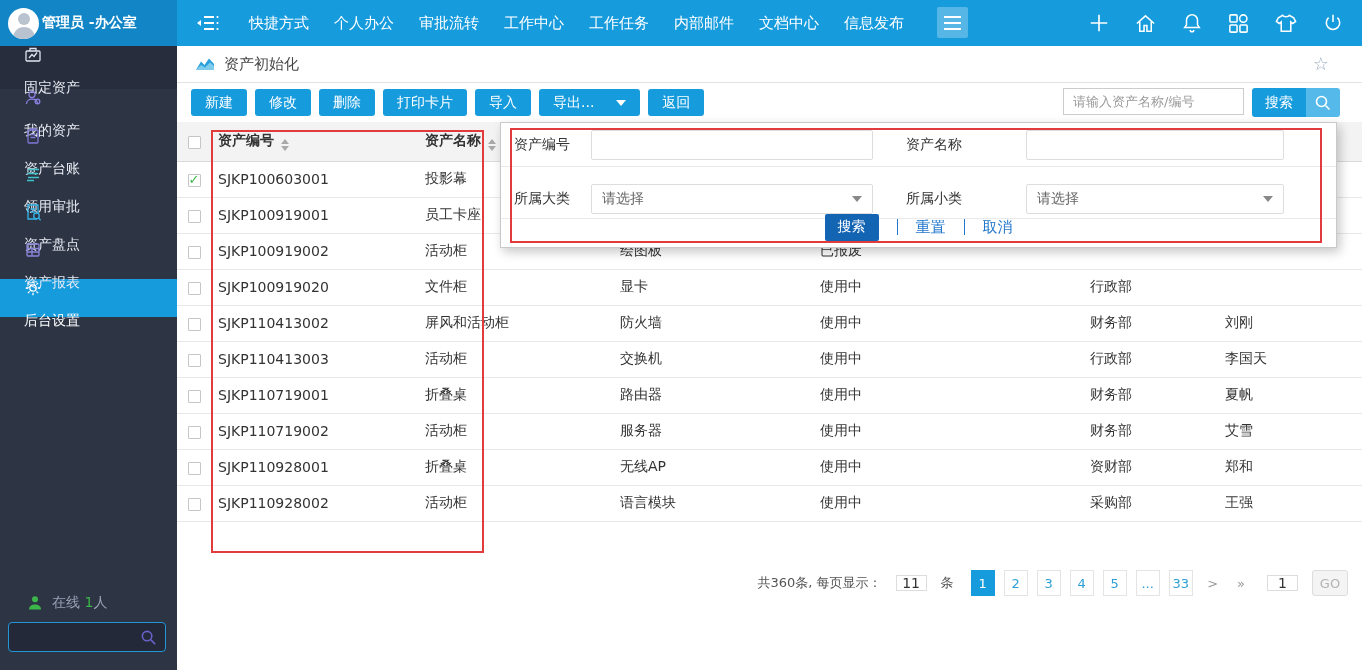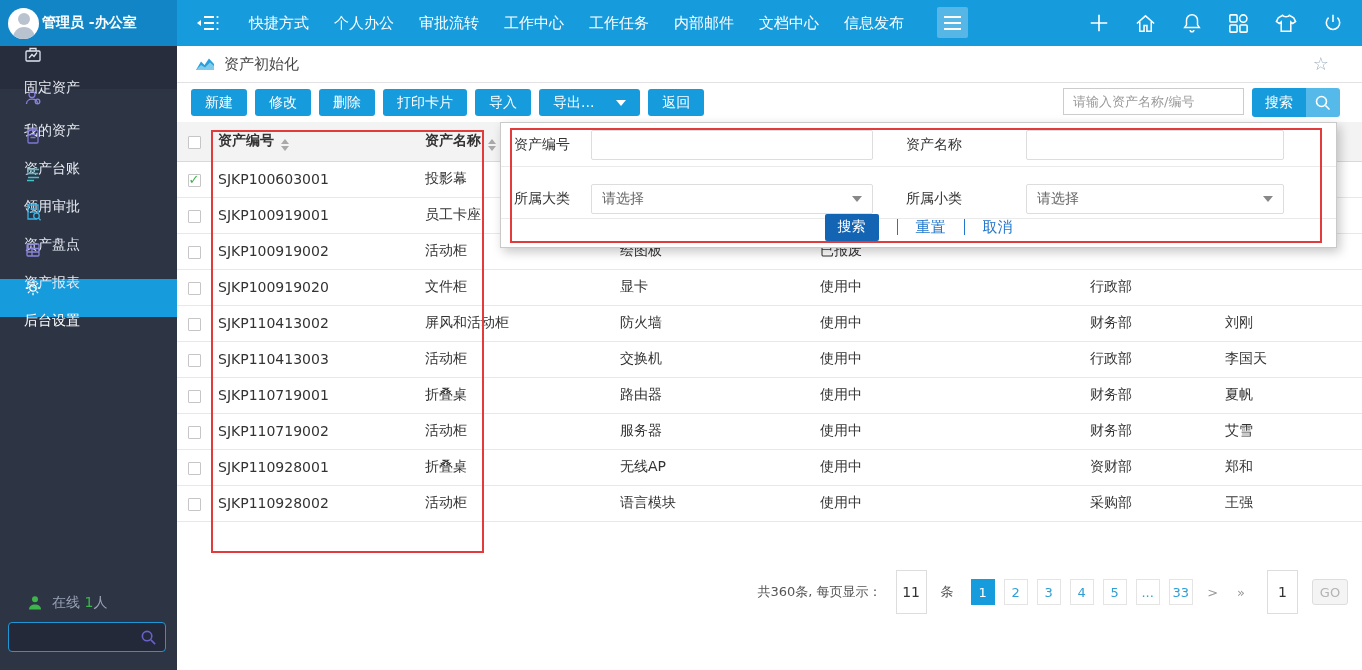--- a/index.html
+++ b/index.html
@@ -75,21 +75,21 @@
   .sp-link { color:#2277cc; font-size:15px; cursor:pointer; }
 
   
   .anno { position:absolute; border:2px solid #e23b3b; pointer-events:none; }
   .anno1 { left:211px; top:130px; width:273px; height:423px; z-index:4; }
   .anno2 { left:510px; top:128px; width:812px; height:115px; z-index:6; }
 
   
   .pagination { position:absolute; right:14px; top:570px; display:flex; align-items:center; gap:9px; font-size:13px; color:#555; z-index:1; }
   .pg-summary { margin-right:5px; }
-  .pg-size, .pg-jump { width:31px; height:44px; border:1px solid #ddd; text-align:center; font-size:14px; color:#333; font-family:inherit; outline:none; }
+  .pg-size, .pg-jump { width:31px; height:16px; border:1px solid #ddd; text-align:center; font-size:14px; color:#333; font-family:inherit; outline:none; }
   .pg-unit { margin:0 8px 0 5px; }
   .pg-num { min-width:24px; height:26px; border:1px solid #e4e4e4; background:#fff; color:#2e9fd4; display:flex; align-items:center; justify-content:center; font-size:13px; cursor:pointer; padding:0 3px; }
   .pg-num.active { background:#169bdd; border-color:#169bdd; color:#fff; }
   .pg-arrow { color:#999; padding:0 5px; cursor:pointer; }
   .pg-jump { margin-left:8px; }
   .pg-go { width:36px; height:26px; margin-left:5px; background:#f4f4f4; border:1px solid #ddd; border-radius:3px; color:#b3b3b3; font-size:13px; cursor:pointer; font-family:inherit; }
 </style>
 </head>
 <body>
 

